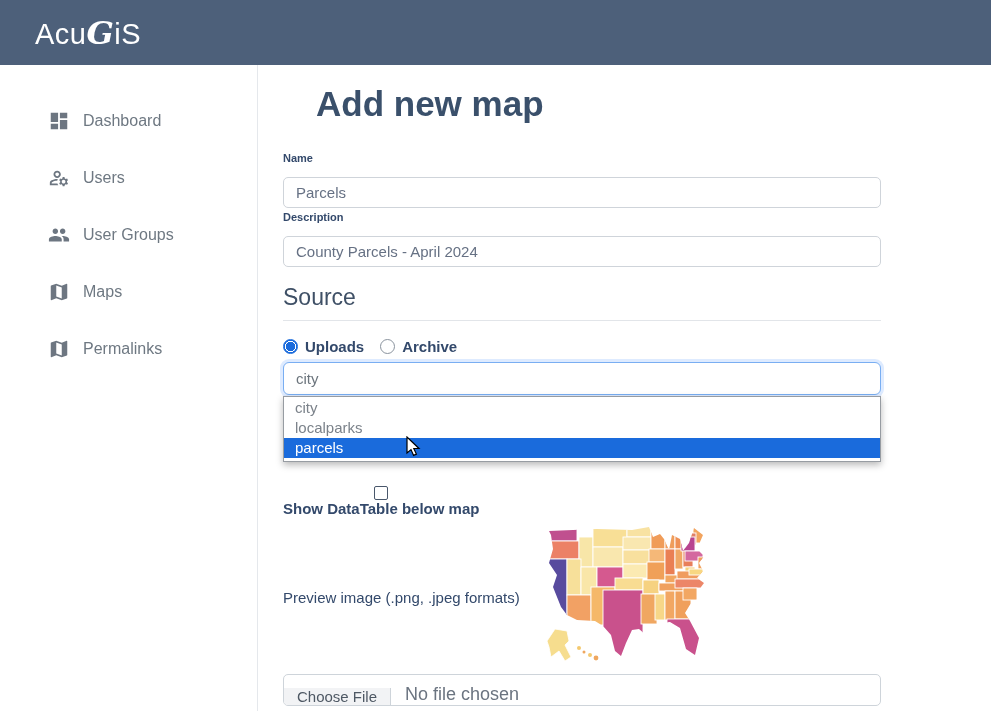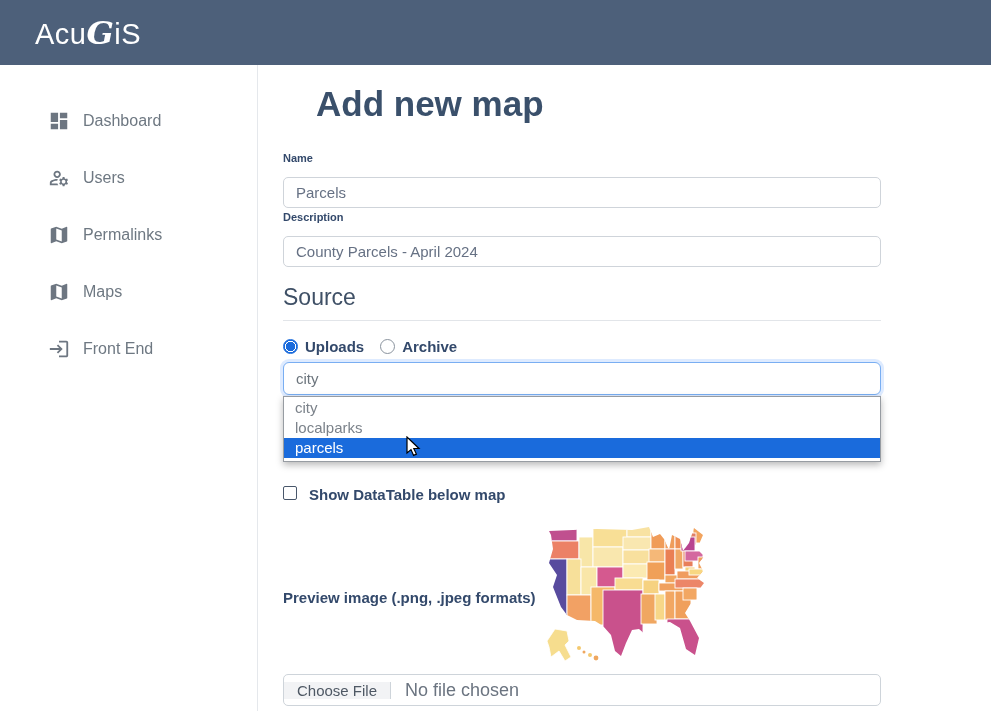--- a/index.html
+++ b/index.html
@@ -35,29 +35,29 @@
 
   .select-box { position:absolute; left:283px; top:362px; width:598px; height:33px; background:#fff;
                 border:1px solid #79aef2; border-radius:6px; box-shadow:0 0 0 3px rgba(49,132,253,.16);
                 display:flex; align-items:center; padding:0 12px; font-size:15px; color:#6c757d; cursor:pointer; }
 
   .dropdown { position:absolute; left:283px; top:396px; width:598px; background:#fff;
               border:1px solid #979ca2; box-shadow:0 3px 7px rgba(0,0,0,.28); padding:1px 0 3px 0; }
   .opt { height:20px; line-height:20px; padding-left:11px; font-size:15px; color:#7b828a; cursor:pointer; }
   .opt.hl { background:#1a6bdc; color:#fff; }
 
-  .check-row { position:absolute; left:283px; top:486px; display:flex; align-items:flex-start; gap:12px; }
+  .check-row { position:absolute; left:283px; top:486px; display:flex; align-items:center; gap:0;flex-direction:column; }
   .checkbox { width:14px; height:14px; border:1.5px solid #49576b; border-radius:2px; background:#fff; display:inline-block; }
   .check-label { font-size:15px; font-weight:600; color:#33496b; }
 
-  .preview-label { position:absolute; left:283px; top:589px; font-size:15px; font-weight:700; color:#33496b; }
+  .preview-label { position:absolute; left:283px; top:589px; font-size:15px; font-weight:400; color:#33496b; }
   .map-wrap { position:absolute; left:537px; top:523px; width:173px; height:143px; }
 
   .file-input { position:absolute; left:283px; top:674px; width:598px; height:32px; border:1px solid #ced4da;
-                border-radius:5px; background:#fff; display:flex; align-items:center; overflow:hidden; }
+                border-radius:5px; background:#fff; display:flex; align-items:flex-end; overflow:hidden; }
   .file-btn { background:#f2f3f5; border-right:1px solid #ced4da; display:flex; align-items:center;
               padding:0 13px; font-size:15px; color:#4e5864; cursor:pointer; }
   .file-status { display:flex; align-items:center; padding-left:14px; font-size:18px; color:#6b7480; }
 
   .cursor { position:absolute; left:403px; top:436px; width:20px; height:22px; z-index:50; pointer-events:none; }
 </style>
 </head>
 <body>
 
 <div class="page">
@@ -79,40 +79,40 @@
       <span class="nicon">
         <svg viewBox="0 0 24 24">
             <path d="M10 12c2.21 0 4-1.79 4-4s-1.79-4-4-4-4 1.79-4 4 1.79 4 4 4zm0-6c1.1 0 2 .9 2 2s-.9 2-2 2-2-.9-2-2 .9-2 2-2zM4 18v-.65c0-.34.16-.66.41-.81C6.1 15.53 8.03 15 10 15c.03 0 .05 0 .08.01.1-.7.3-1.37.59-1.98-.22-.02-.44-.03-.67-.03-2.42 0-4.68.67-6.61 1.82-.88.52-1.39 1.5-1.39 2.53V20h9.26c-.42-.6-.75-1.28-.97-2H4zm16.75-2c0-.22-.03-.42-.06-.63l1.14-1.01-1-1.73-1.45.49c-.32-.27-.68-.48-1.08-.63L18 11h-2l-.3 1.49c-.4.15-.76.36-1.08.63l-1.45-.49-1 1.73 1.14 1.01c-.03.21-.06.41-.06.63s.03.42.06.63l-1.14 1.01 1 1.73 1.45-.49c.32.27.68.48 1.08.63L16 21h2l.3-1.49c.4-.15.76-.36 1.08-.63l1.45.49 1-1.73-1.14-1.01c.03-.21.06-.41.06-.63zM17 18c-1.1 0-2-.9-2-2s.9-2 2-2 2 .9 2 2-.9 2-2 2z"></path>
           </svg>
       </span>
       <span class="nlabel">Users</span>
     </div>
     <div class="nav-item">
       <span class="nicon">
         <svg viewBox="0 0 24 24">
+            <path d="M16 11c1.66 0 2.99-1.34 2.99-3S17.66 5 16 5c-1.66 0-3 1.34-3 3s1.34 3 3 3zm-8 0c1.66 0 2.99-1.34 2.99-3S9.66 5 8 5C6.34 5 5 6.34 5 8s1.34 3 3 3zm0 2c-2.33 0-7 1.17-7 3.5V19h14v-2.5c0-2.33-4.67-3.5-7-3.5zm8 0c-.29 0-.62.02-.97.05 1.16.84 1.97 1.97 1.97 3.45V19h6v-2.5c0-2.33-4.67-3.5-7-3.5z"></path>
+          </svg>
+      </span>
+      <span class="nlabel">User Groups</span>
+    </div>
+    <div class="nav-item">
+      <span class="nicon">
+        <svg viewBox="0 0 24 24">
             <path d="M20.5 3l-.16.03L15 5.1 9 3 3.36 4.9c-.21.07-.36.25-.36.48V20.5c0 .28.22.5.5.5l.16-.03L9 18.9l6 2.1 5.64-1.9c.21-.07.36-.25.36-.48V3.5c0-.28-.22-.5-.5-.5zM15 19l-6-2.11V5l6 2.11V19z"></path>
           </svg>
       </span>
+      <span class="nlabel">Maps</span>
+    </div>
+    <div class="nav-item">
+      <span class="nicon">
+        <svg viewBox="0 0 24 24">
+            <path d="M20.5 3l-.16.03L15 5.1 9 3 3.36 4.9c-.21.07-.36.25-.36.48V20.5c0 .28.22.5.5.5l.16-.03L9 18.9l6 2.1 5.64-1.9c.21-.07.36-.25.36-.48V3.5c0-.28-.22-.5-.5-.5zM15 19l-6-2.11V5l6 2.11V19z"></path>
+          </svg>
+      </span>
       <span class="nlabel">Permalinks</span>
-    </div>
-    <div class="nav-item">
-      <span class="nicon">
-        <svg viewBox="0 0 24 24">
-            <path d="M20.5 3l-.16.03L15 5.1 9 3 3.36 4.9c-.21.07-.36.25-.36.48V20.5c0 .28.22.5.5.5l.16-.03L9 18.9l6 2.1 5.64-1.9c.21-.07.36-.25.36-.48V3.5c0-.28-.22-.5-.5-.5zM15 19l-6-2.11V5l6 2.11V19z"></path>
-          </svg>
-      </span>
-      <span class="nlabel">Maps</span>
-    </div>
-    <div class="nav-item">
-      <span class="nicon">
-        <svg viewBox="0 0 24 24">
-            <path d="M11 7L9.6 8.4l2.6 2.6H2v2h10.2l-2.6 2.6L11 17l5-5-5-5zm9 12h-8v2h8c1.1 0 2-.9 2-2V5c0-1.1-.9-2-2-2h-8v2h8v14z"></path>
-          </svg>
-      </span>
-      <span class="nlabel">Front End</span>
     </div>
   </nav>
 
   <h1 class="title">Add new map</h1>
 
   <div class="field-label" style="top:152px;">Name</div>
   <input class="text-input" style="top: 177px;" type="text" value="Parcels">
 
   <div class="field-label" style="top:211px;">Description</div>
   <input class="text-input" style="top: 236px;" type="text" value="County Parcels - April 2024">

